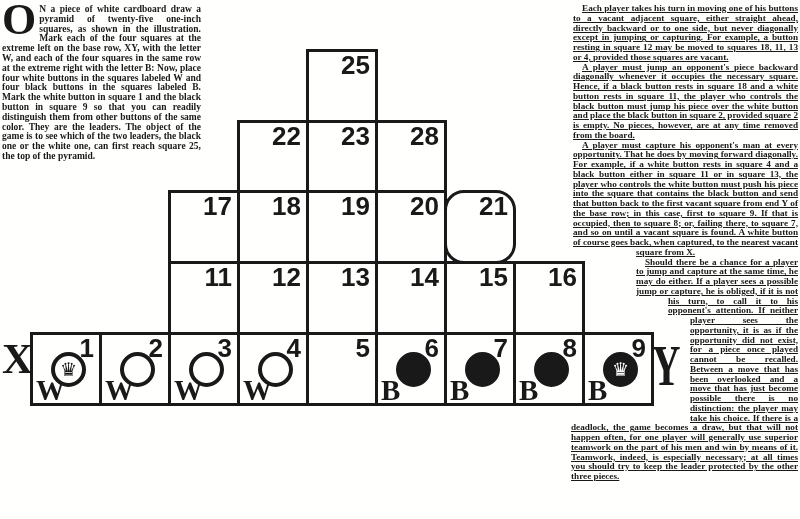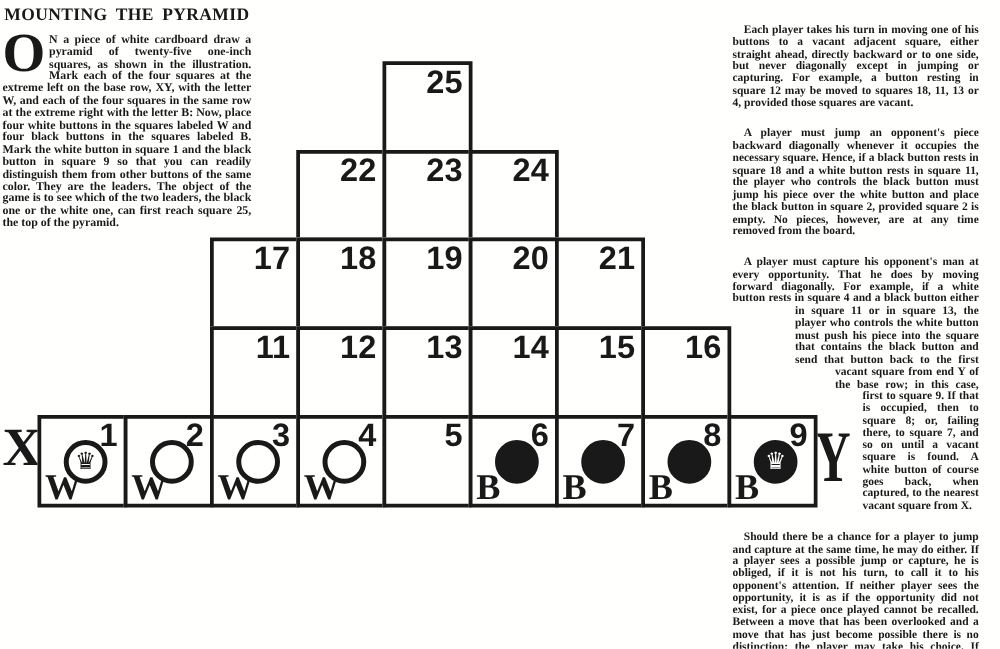--- a/index.html
+++ b/index.html
@@ -12,21 +12,21 @@
   .left-col { position:absolute; left:2px; top:5px; width:199px; }
   .title { font-size:14px; font-weight:bold; text-align:center; letter-spacing:.3px;
            word-spacing:3px; margin-bottom:7px; white-space:nowrap; }
   .intro { font-size:9.5px; line-height:9.8px; font-weight:bold; text-align:justify; }
   .dropcap { float:left; font-size:44px; line-height:30px; height:30px;
              padding-right:3px; font-weight:bold; }
 
   
   .right-col { position:absolute; left:571px; top:4px; width:227px;
                font-size:9.2px; line-height:9.75px; font-weight:bold; text-align:justify; }
-  .right-col p { margin:15px; text-indent:9px; }
+  .right-col p { margin:0; text-indent:9px;text-decoration:underline; }
   .wrap-shape { float:left; width:119px; height:414px;
     shape-outside: polygon(0px 0px,2px 0px,2px 249px,65px 249px,65px 296px,
                            97px 296px,97px 316px,119px 316px,119px 414px,0px 414px); }
 
   
   .board { position:absolute; left:0; top:0; width:800px; height:519px; }
   .cell { position:absolute; border:3px solid #191919; background:#fffffe; }
   .cell-num { position:absolute; top:1px; right:5px; font-size:26px; line-height:24px;
               font-weight:bold; font-family:Liberation Sans, sans-serif;text-align:center; }
   .cell-letter { position:absolute; bottom:0px; left:3px; font-size:29px; line-height:26px;
@@ -42,52 +42,51 @@
   .endlabel.x { left:2px;  top:337px; font-size:43px; line-height:43px; }
   .endlabel.y { left:652px; top:340px; font-size:58px; line-height:52px;
                 transform:scaleX(.68); transform-origin:left top; }
 </style>
 </head>
 <body>
 
 <div class="page">
 
   <div class="left-col">
-    <h1 class="title">MOUNTING THE PYRAMID</h1>
     <p class="intro"><span class="dropcap">O</span><span>N a piece of white cardboard draw a pyramid of twenty-five one-inch squares, as shown in the illustration. Mark each of the four squares at the extreme left on the base row, XY, with the letter W, and each of the four squares in the same row at the extreme right with the letter B: Now, place four white buttons in the squares labeled W and four black buttons in the squares labeled B. Mark the white button in square 1 and the black button in square 9 so that you can readily distinguish them from other buttons of the same color. They are the leaders. The object of the game is to see which of the two leaders, the black one or the white one, can first reach square 25, the top of the pyramid.</span></p>
   </div>
 
   <div class="board" id="board">
     <span class="endlabel x">X</span>
     <span class="endlabel y">Y</span>
   <div class="cell" style="left: 306px; top: 49px; width: 72px; height: 74px;">
         <span class="cell-num">25</span>
       </div>
       <div class="cell" style="left: 237px; top: 120px; width: 72px; height: 73px;">
         <span class="cell-num">22</span>
       </div>
       <div class="cell" style="left: 306px; top: 120px; width: 72px; height: 83px;">
         <span class="cell-num">23</span>
       </div>
       <div class="cell" style="left: 375px; top: 120px; width: 72px; height: 73px;">
-        <span class="cell-num">24</span>
+        <span class="cell-num">28</span>
       </div>
       <div class="cell" style="left: 168px; top: 190px; width: 72px; height: 74px;">
         <span class="cell-num">17</span>
       </div>
       <div class="cell" style="left: 237px; top: 190px; width: 72px; height: 74px;">
         <span class="cell-num">18</span>
       </div>
       <div class="cell" style="left: 306px; top: 190px; width: 72px; height: 74px;">
         <span class="cell-num">19</span>
       </div>
       <div class="cell" style="left: 375px; top: 190px; width: 72px; height: 74px;">
         <span class="cell-num">20</span>
       </div>
-      <div class="cell" style="left: 444px; top: 190px; width: 72px; height: 74px;">
+      <div class="cell" style="left: 444px; top: 190px; width: 72px; height: 74px; border-radius: 20px;">
         <span class="cell-num">21</span>
       </div>
       <div class="cell" style="left: 168px; top: 261px; width: 72px; height: 74px;">
         <span class="cell-num">11</span>
       </div>
       <div class="cell" style="left: 237px; top: 261px; width: 72px; height: 74px;">
         <span class="cell-num">12</span>
       </div>
       <div class="cell" style="left: 306px; top: 261px; width: 72px; height: 84px; padding-left: 36px;">
         <span class="cell-num">13</span>

